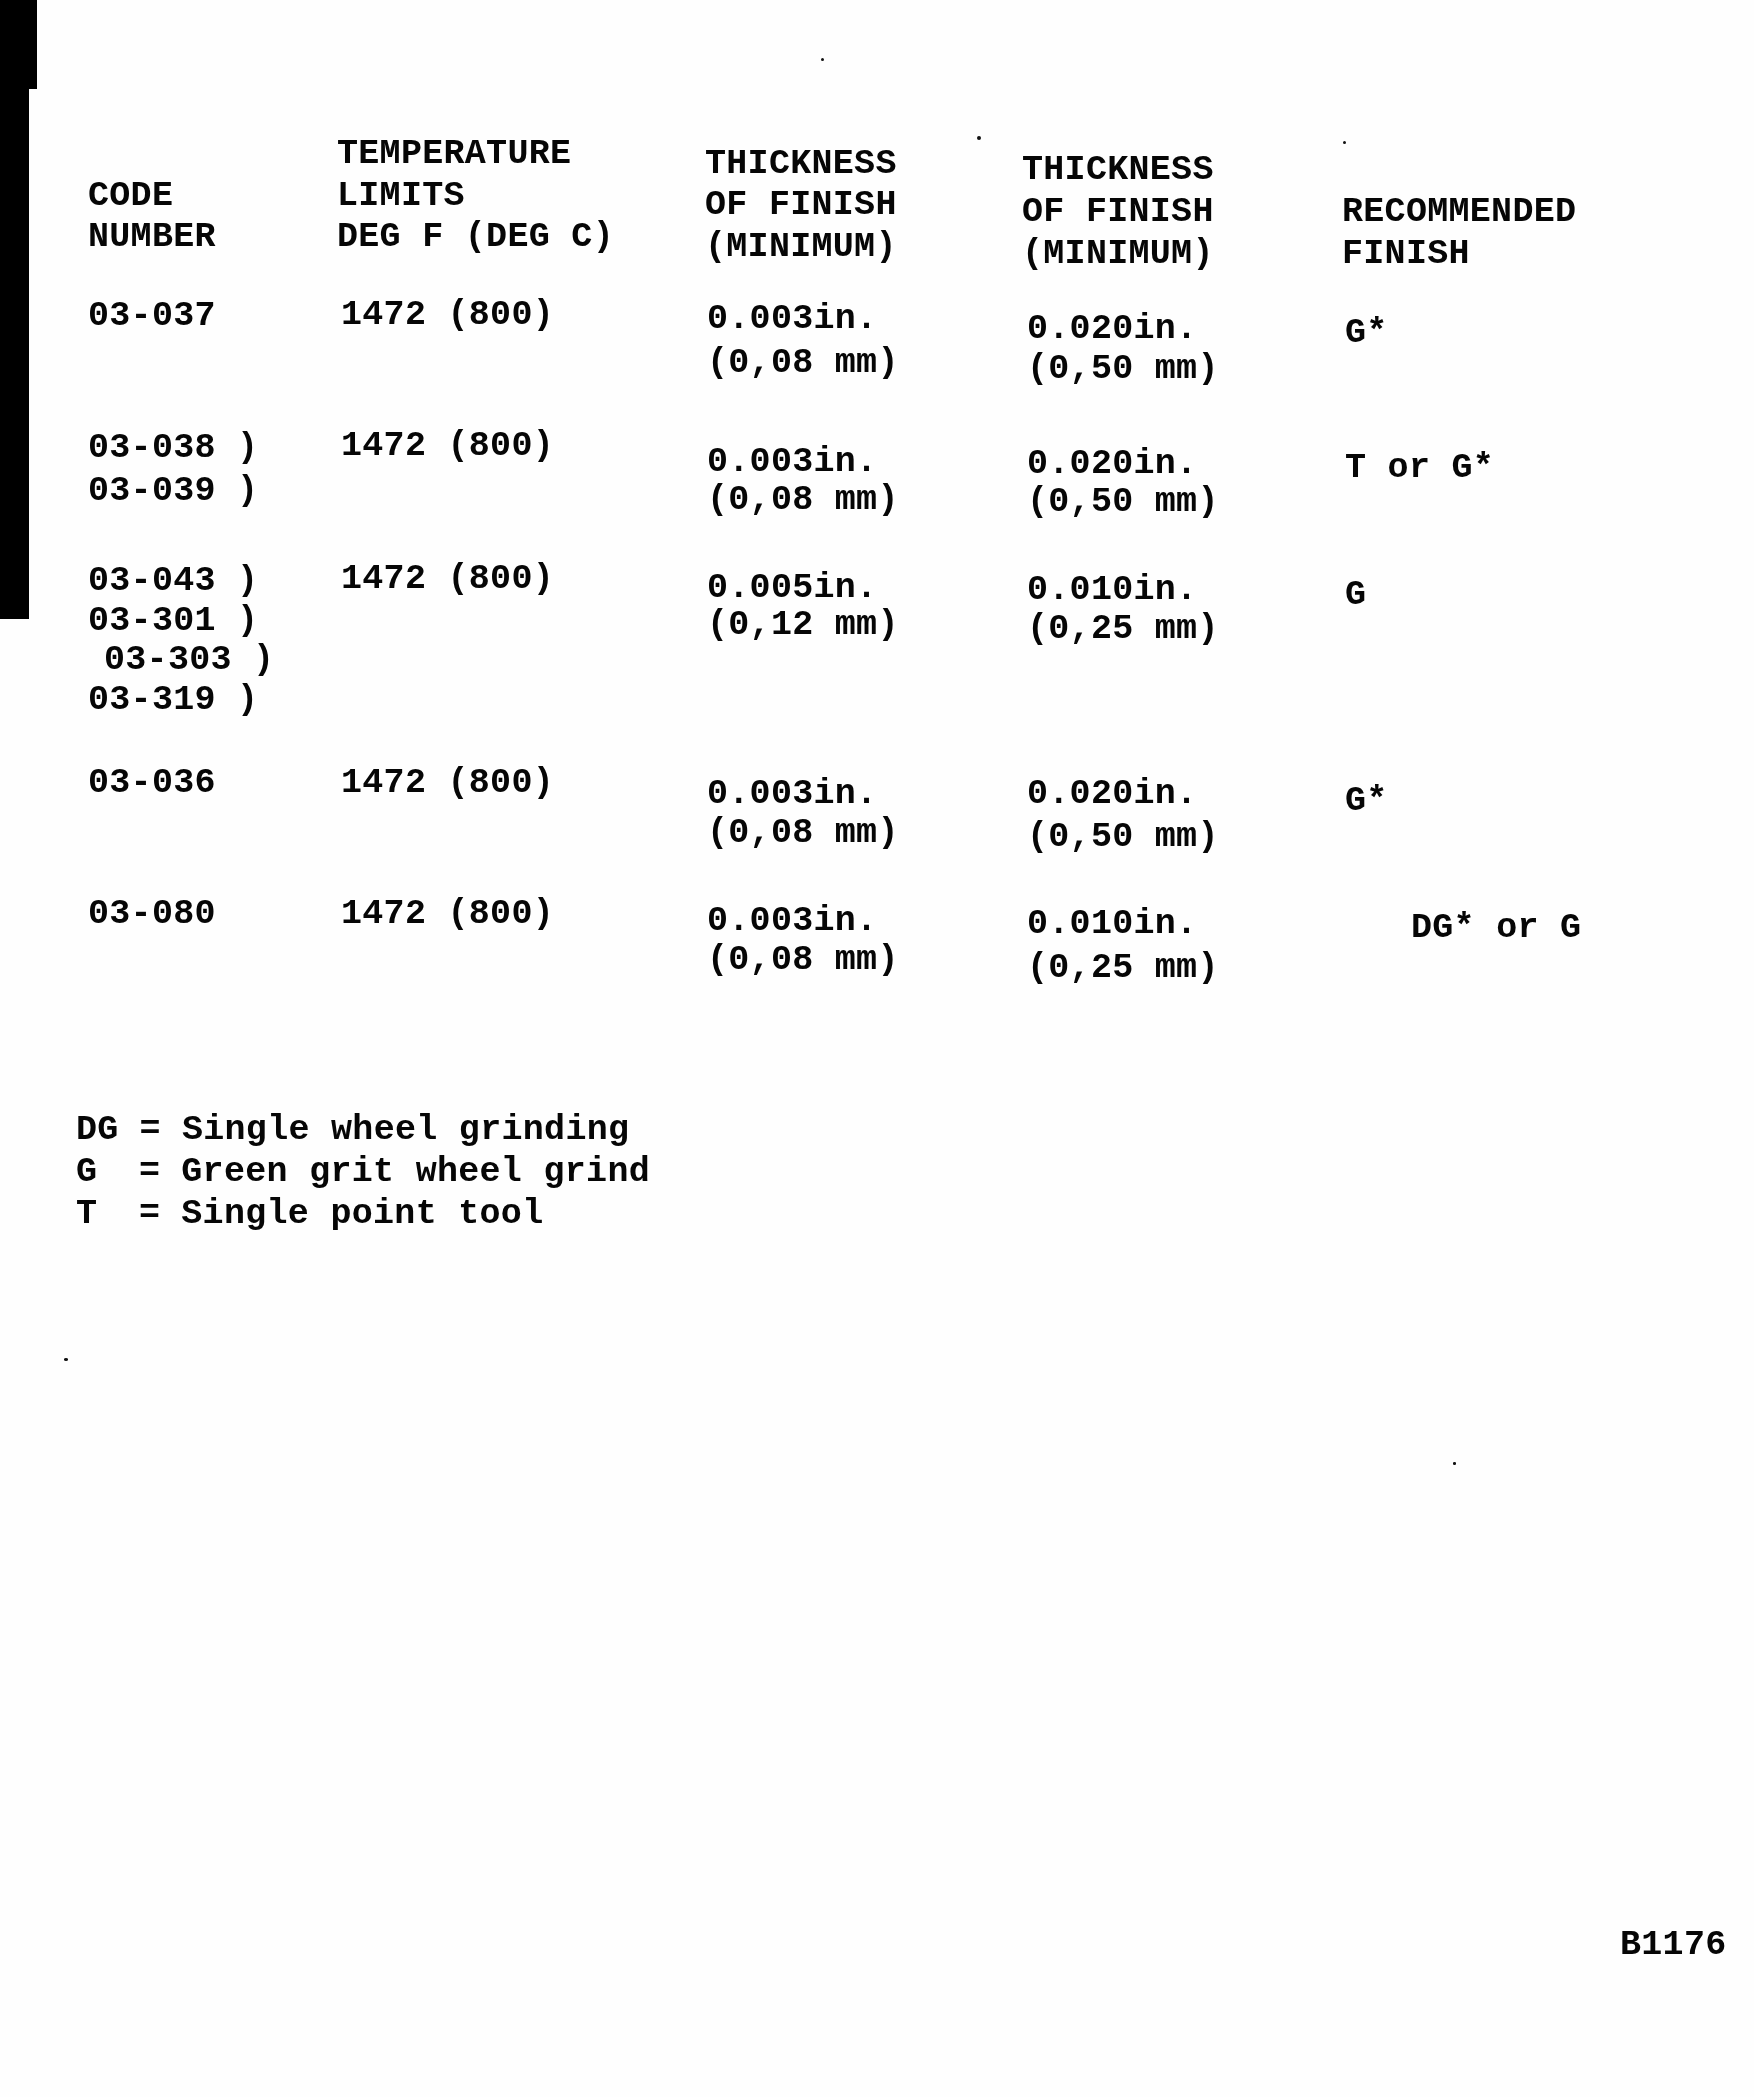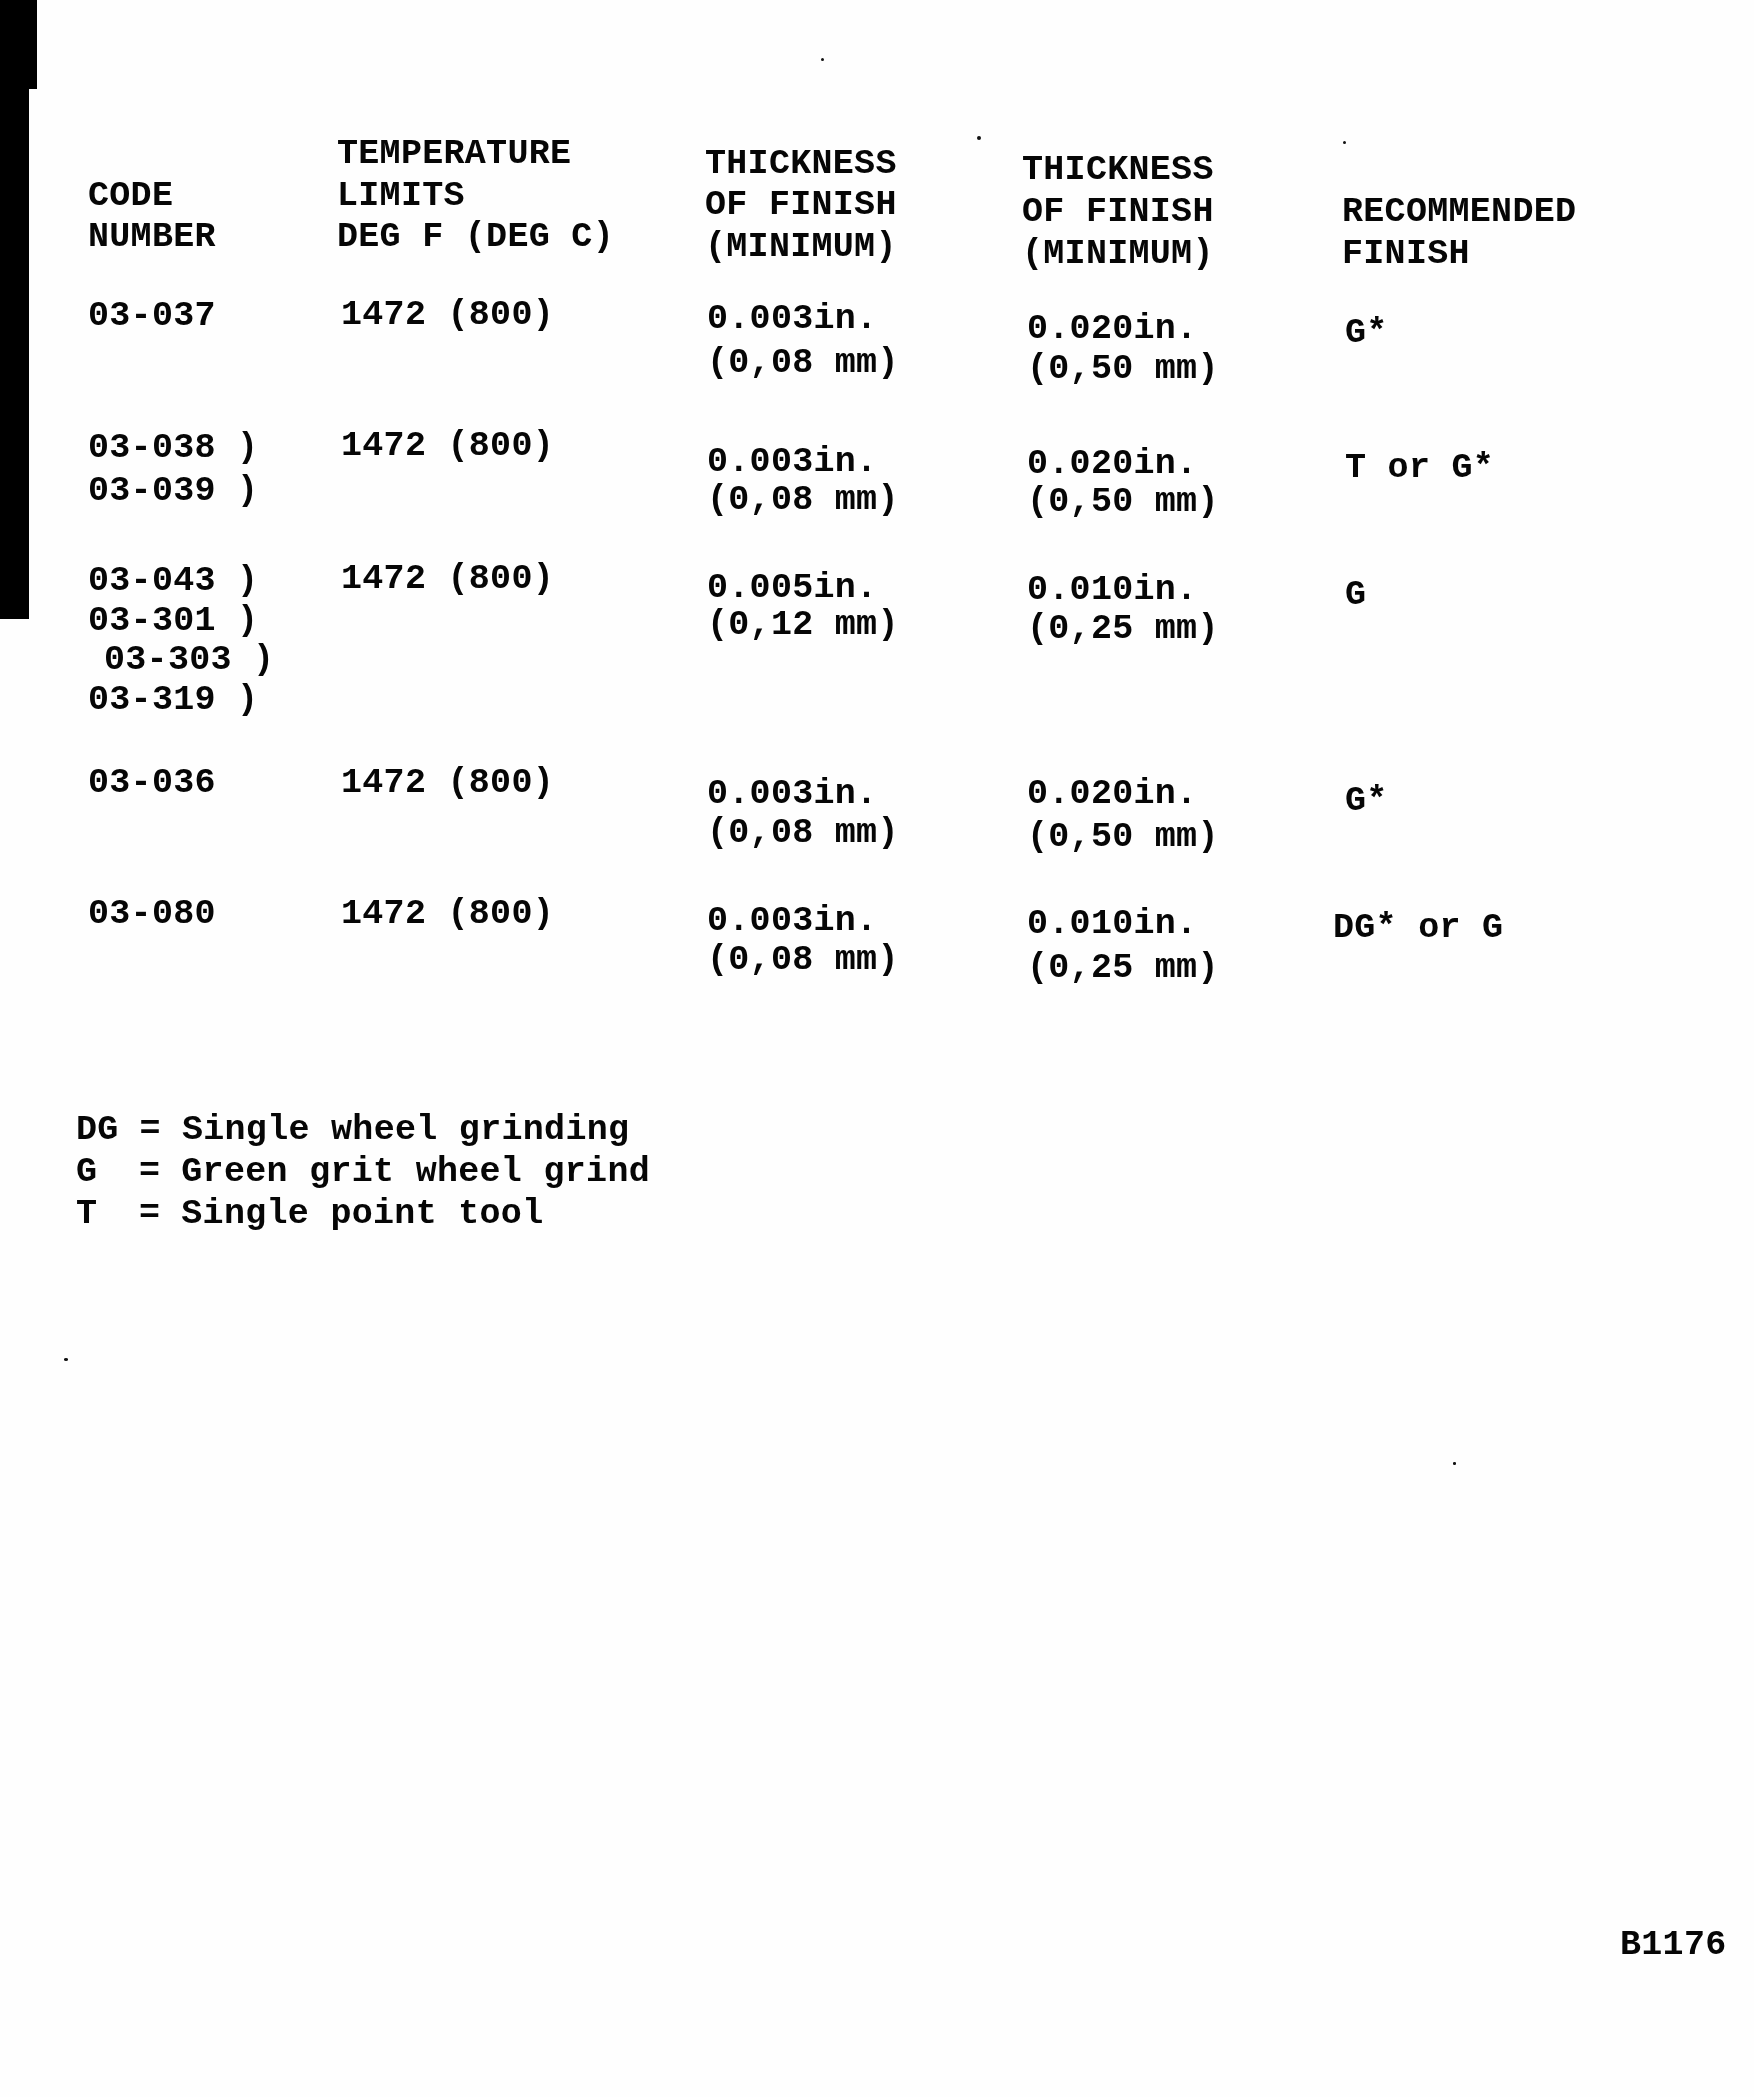--- a/index.html
+++ b/index.html
@@ -110,21 +110,21 @@
   <div class="t" style="left:1027px; top:777px;">0.020in.</div>
   <div class="t" style="left:1027px; top:820px;">(0,50 mm)</div>
   <div class="t" style="left:1345px; top:784px;">G*</div>
 
   <div class="t" style="left:88px;  top:897px;">03-080</div>
   <div class="t" style="left:341px;  top:897px;">1472 (800)</div>
   <div class="t" style="left:707px; top:904px;">0.003in.</div>
   <div class="t" style="left:707px; top:943px;">(0,08 mm)</div>
   <div class="t" style="left:1027px; top:907px;">0.010in.</div>
   <div class="t" style="left:1027px; top:951px;">(0,25 mm)</div>
-  <div class="t" style="left:1333px; top:911px;">DG* or G</div>
+  <div class="t" style="left:1411px; top:911px;">DG* or G</div>
 
 
   <div class="t" style="left:76px; top:1113px;"><span class="lcode">DG</span><span class="leq">=</span><span>Single wheel grinding</span></div>
 
   <div class="t" style="left:76px; top:1197px;"><span class="lcode">T</span><span class="leq">=</span><span>Single point tool</span></div>
 
   <div class="t" style="left:76px; top:1155px;"><span class="lcode">G</span><span class="leq">=</span><span>Green grit wheel grind</span></div>
 
 
   <div class="t" style="left:1588px; top:1928px;margin-left:32px;">B1176</div>

